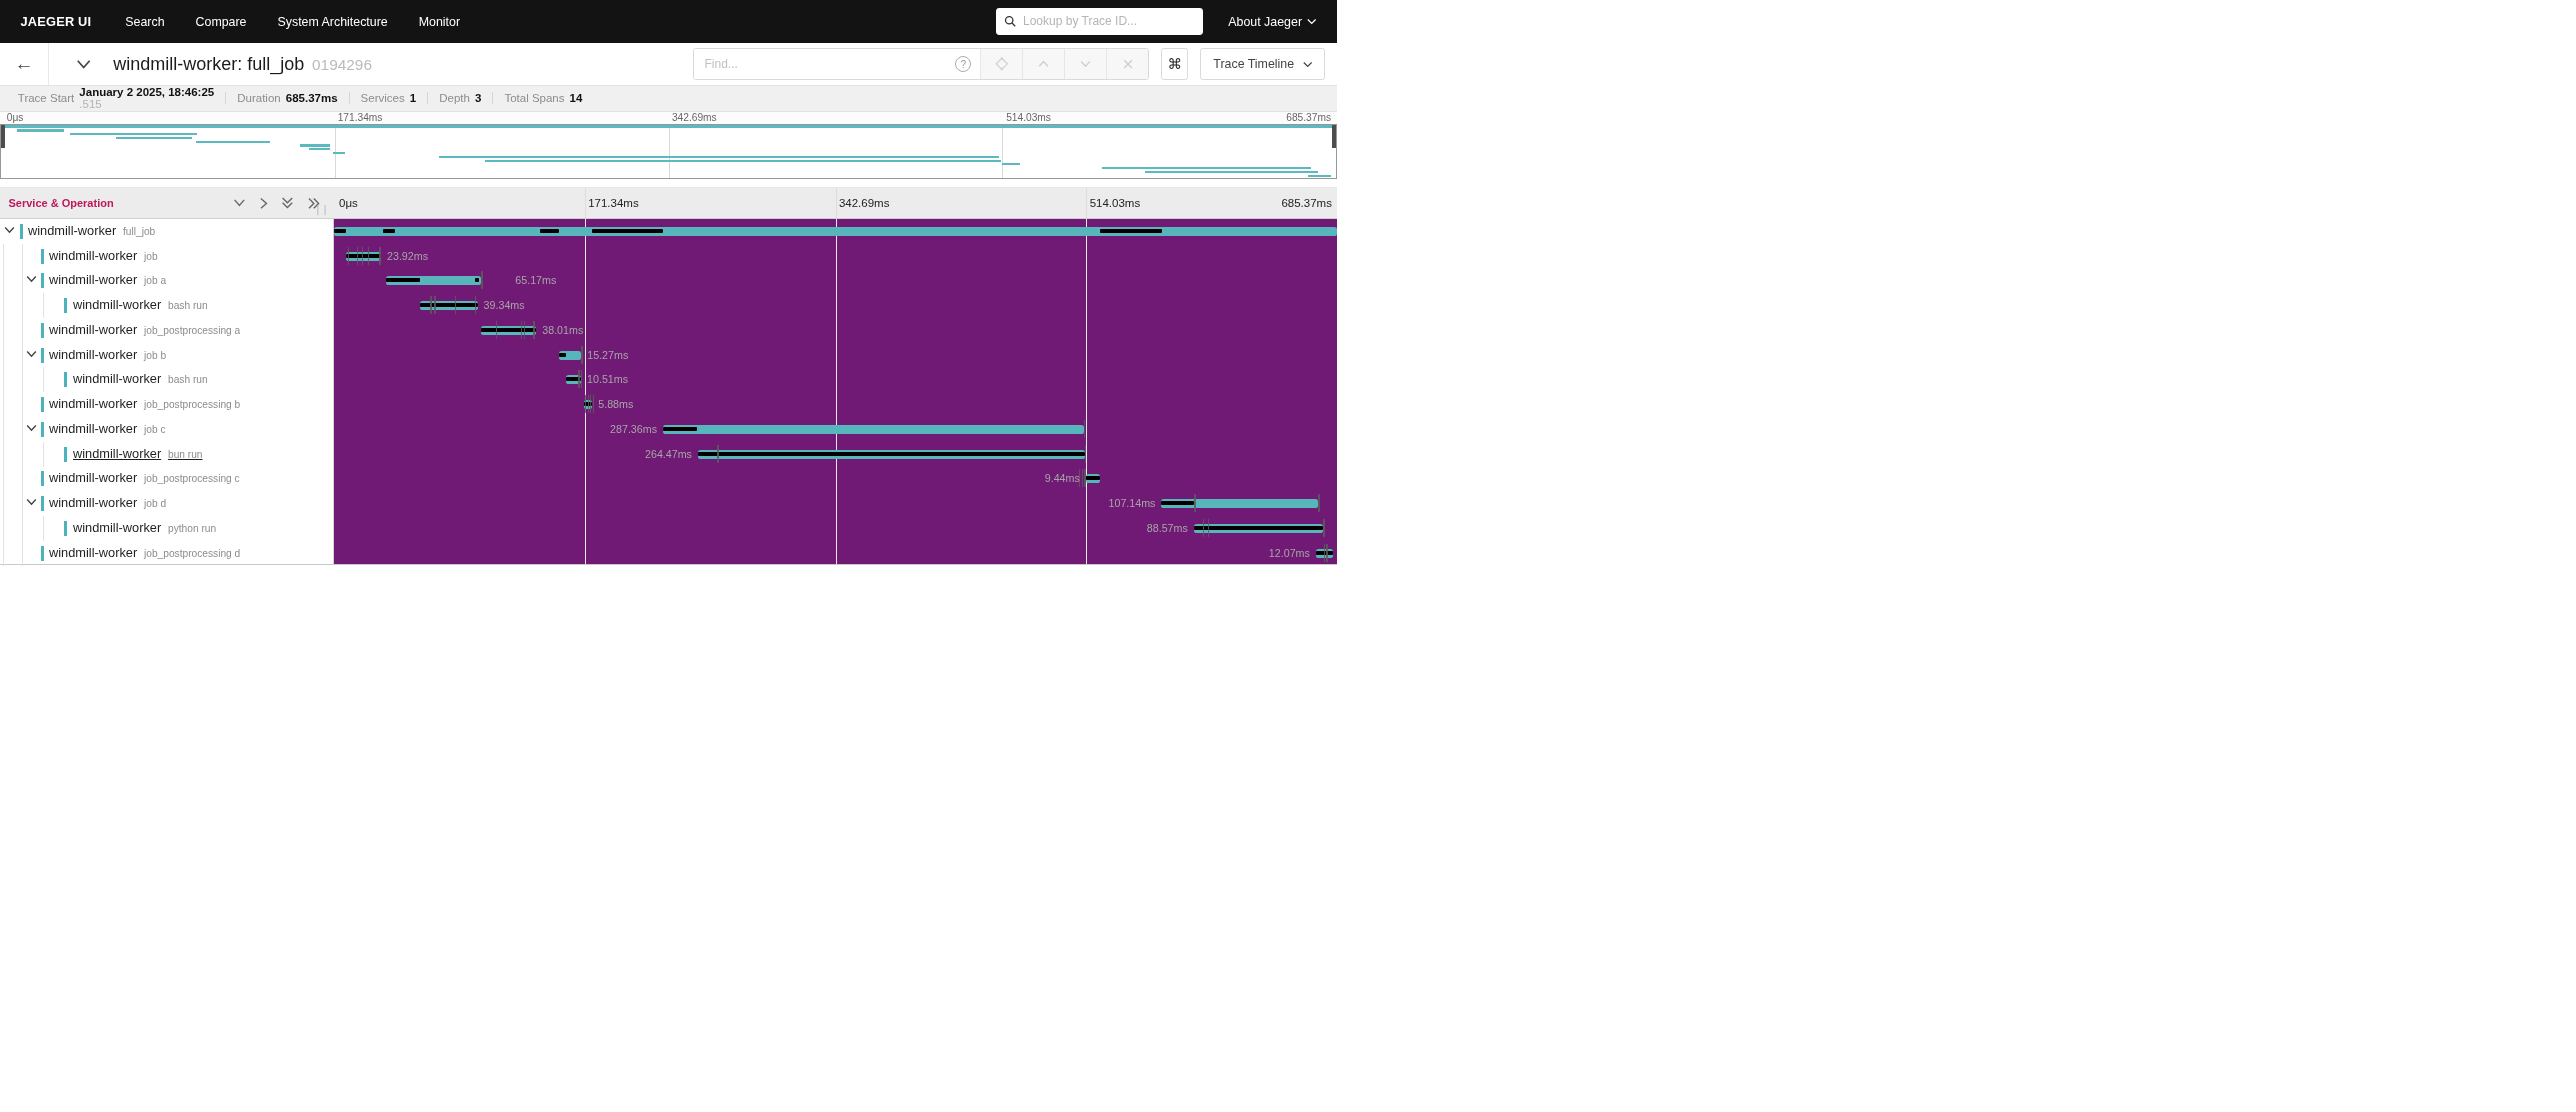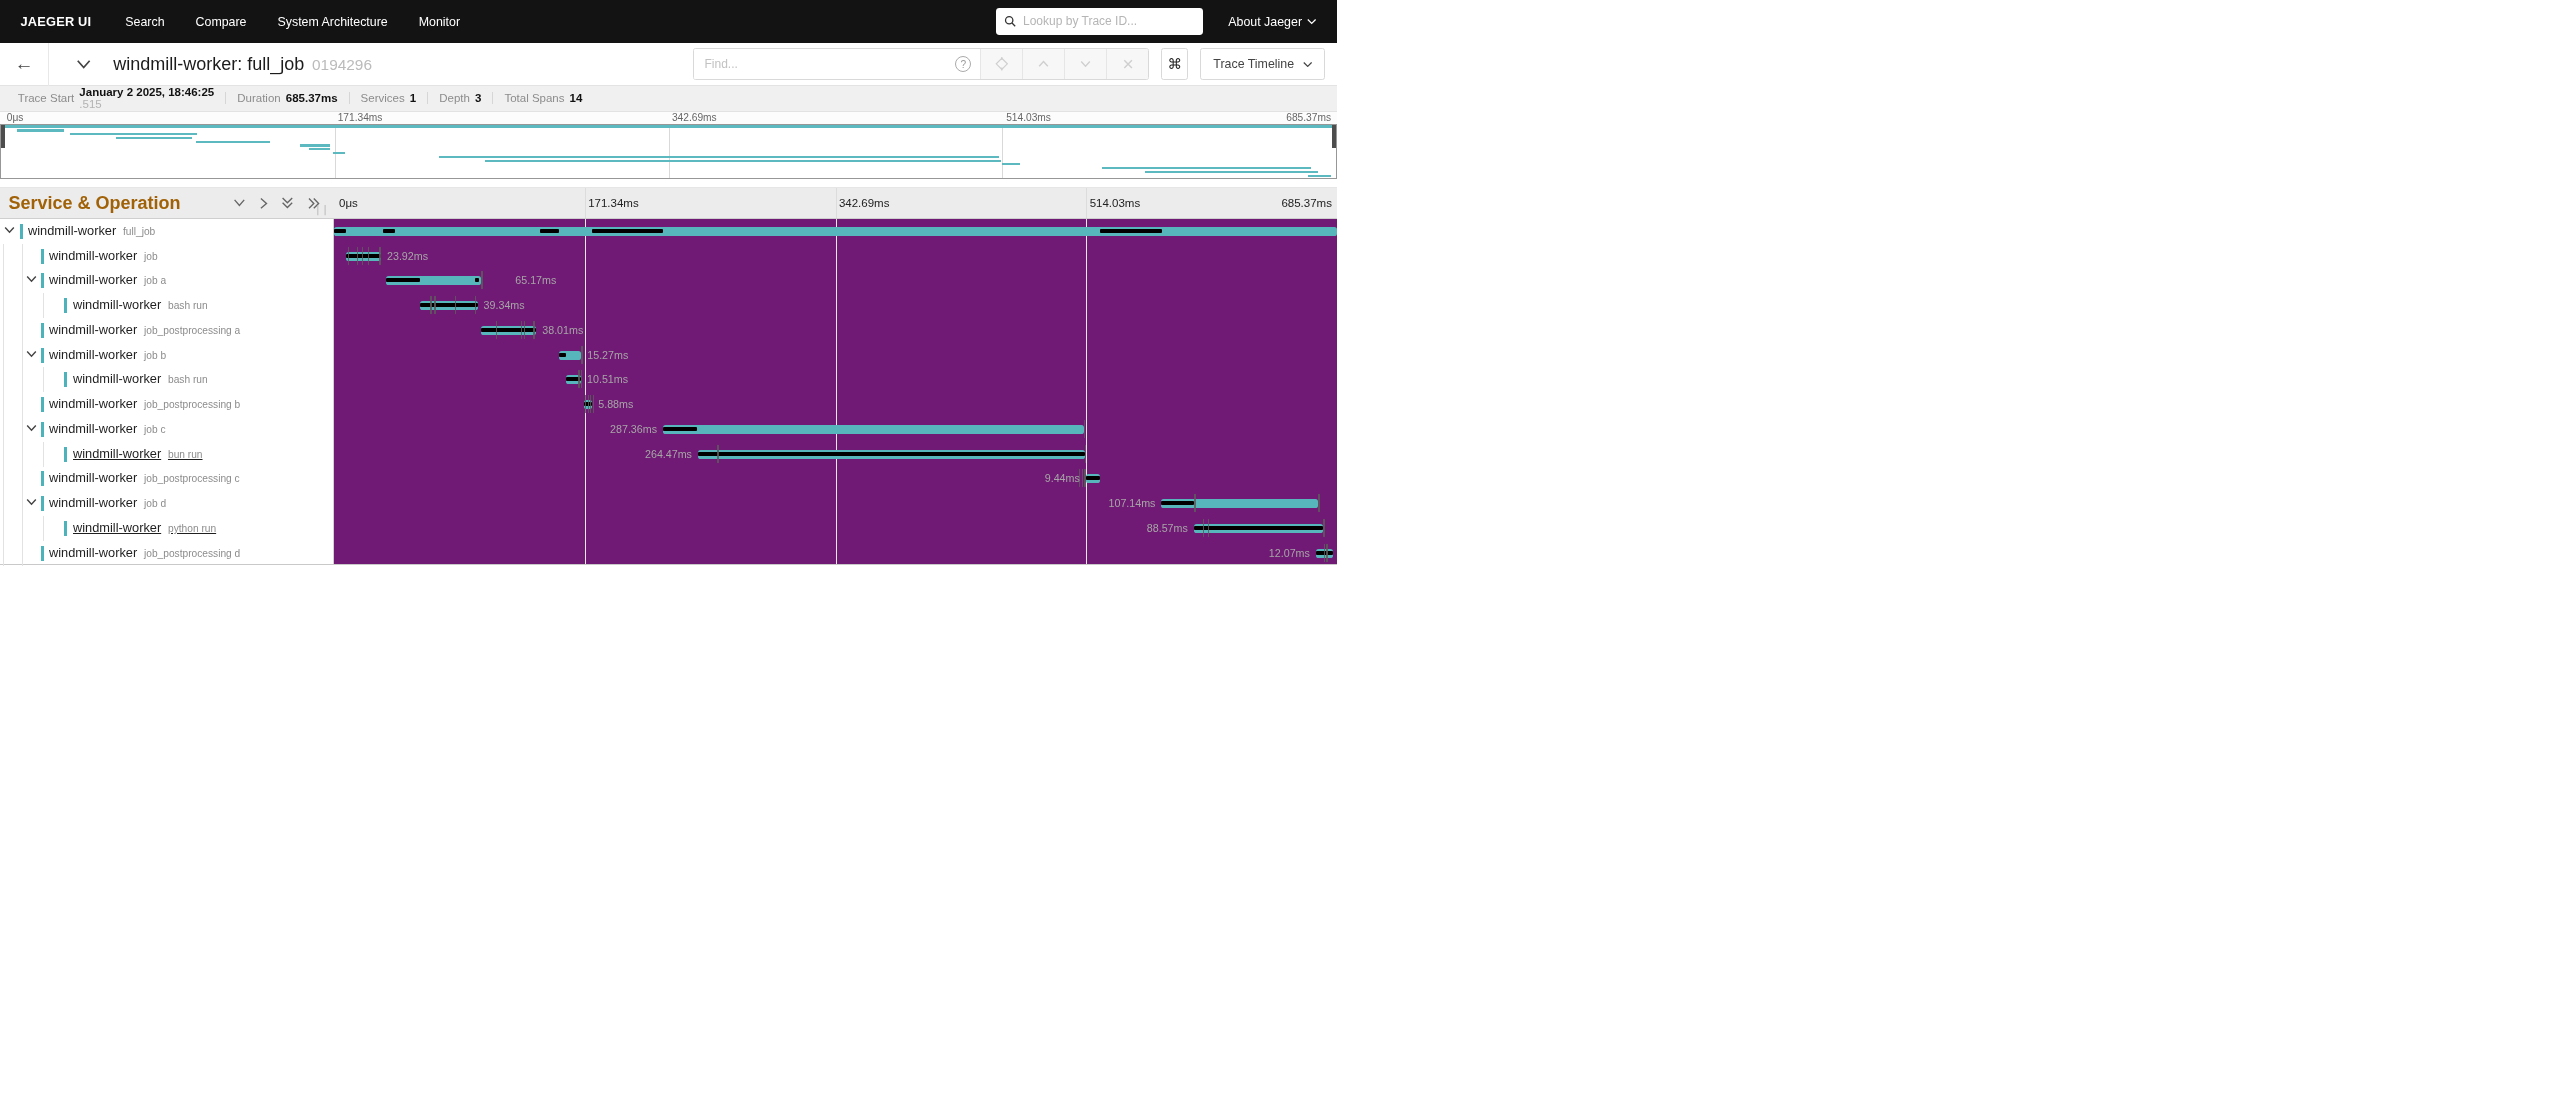--- a/index.html
+++ b/index.html
@@ -63,21 +63,21 @@
   .mini-grid { position:absolute; top:0; bottom:0; width:0.9px; background:#d9d9d9; }
   .mini-bar { position:absolute; height:2.7px; background:#5db9c0; }
   .mini-handle { position:absolute; width:4.3px; height:23px; background:#4d4d4d; top:0; z-index:3; }
 
   .mm-spacer { height:8.5px; background:#fff; }
 
   
   .tl-header { height:32px; display:flex; background:#ececec; border-top:0.9px solid #e6e6e6;
                border-bottom:0.9px solid #cfcfcf; }
   .tlh-left { width:334px; display:flex; align-items:center; padding-left:8.5px; position:relative; }
-  .tlh-title { font-size:18px; font-weight:700; color:#a16207; }
+  .tlh-title { font-size:11px; font-weight:700; color:#be185d; }
   .tlh-icons { margin-left:auto; display:flex; align-items:center; gap:12.8px; padding-right:13.6px;
                color:#666; }
   .tlh-icons .icn { cursor:pointer; display:flex; }
   .grip { position:absolute; right:1.7px; bottom:3.4px; color:#b5b5b5; font-size:8.5px; letter-spacing:0.9px; }
   .tlh-right { flex:1; position:relative; font-size:11.5px; color:#222; }
   .tlh-right .tick { position:absolute; top:9.4px; }
   .hdr-grid { position:absolute; top:0; bottom:0; width:0.9px; background:#dcdcdc; }
 
   
   .rows { display:flex; height:346px; border-bottom:0.9px solid #c9c9c9; position:relative; }
@@ -390,21 +390,21 @@
             </svg>
           </div>
           <div class="cbar" style="left: 41px;"></div>
           <div class="svc" style="left: 49px;">windmill-worker<span class="op">job d</span></div>
         </div>
         <div class="name-row" style="top: 297px;">
           <div class="guide" style="left: 3.4px;"></div>
           <div class="guide" style="left: 22px;"></div>
           <div class="guide" style="left: 43px;"></div>
           <div class="cbar" style="left: 64px;"></div>
-          <div class="svc" style="left: 73px; text-decoration: underline;">windmill-worker<span class="op">python run</span></div>
+          <div class="svc" style="left: 73px;">windmill-worker<span class="op">python run</span></div>
         </div>
         <div class="name-row" style="top: 322px;">
           <div class="guide" style="left: 3.4px;"></div>
           <div class="guide" style="left: 22px;"></div>
           <div class="cbar" style="left: 41px;"></div>
           <div class="svc" style="left: 49px;">windmill-worker<span class="op">job_postprocessing d</span></div>
         </div>
       </div>
     <div class="bars-col" id="barsCol">
         <div class="col-grid" style="left: 25%;"></div>

